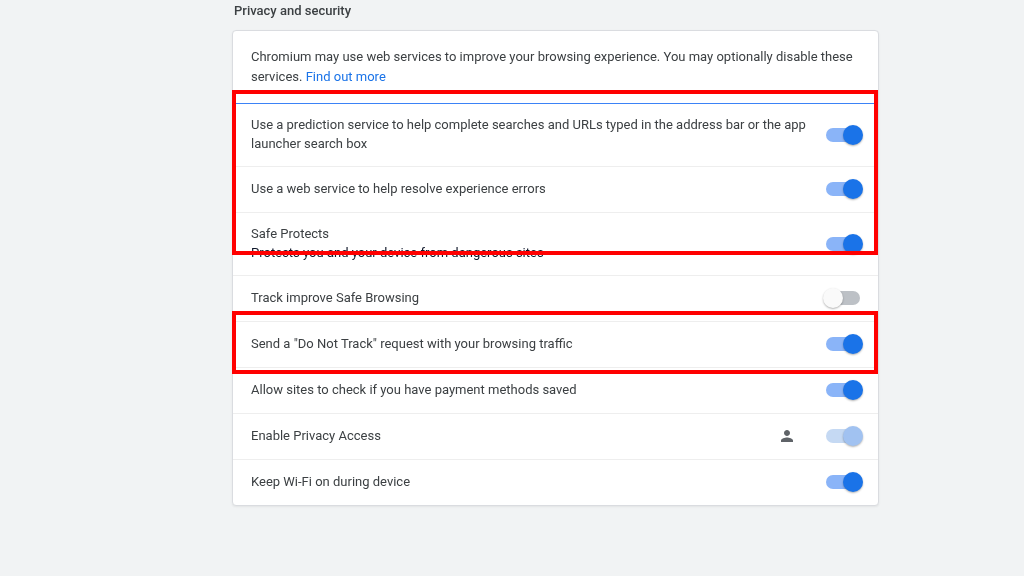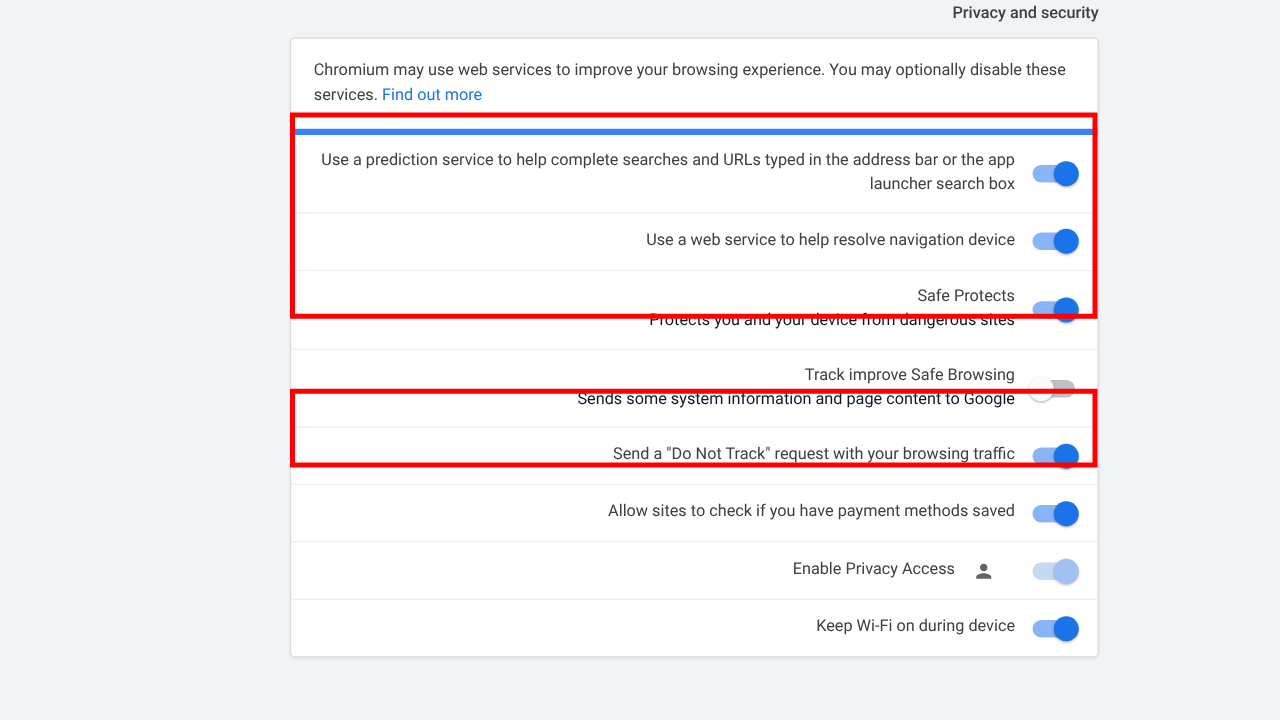--- a/index.html
+++ b/index.html
@@ -14,44 +14,42 @@
       margin-left: 232px;
       margin-right: 145px;
       padding-top: 3px;
     }
     .section-title {
       font-size: 13px;
       color: #3c4043;
       font-weight: 500;
       margin-bottom: 12px;
       padding-left: 2px;
-      text-align: right;
     }
     .card {
       background: #fff;
       border-radius: 4px;
       border: 1px solid #dadce0;
       box-shadow: 0 1px 2px rgba(60,64,67,0.08);
     }
     .intro {
       padding: 16px 18px 16px 18px;
       font-size: 13px;
       color: #3c4043;
       line-height: 1.55;
-      border-bottom: 5px solid #3b82f6;
+      border-bottom: 1px solid #3b82f6;
     }
     .intro a { color: #1a73e8; text-decoration: none; }
     .row {
       display: flex;
       align-items: center;
       justify-content: space-between;
       padding: 12px 18px 12px 18px;
       border-top: 1px solid #eee;
       min-height: 46px;
-      text-align: right;
     }
     .row:first-of-type { border-top: none; }
     .row-texts { flex: 1; padding-right: 14px; }
     .row-title {
       font-size: 13px;
       color: #3c4043;
       line-height: 1.45;
     }
     .row-sub {
       font-size: 13px;
@@ -109,21 +107,21 @@
             <div class="row-title">Use a prediction service to help complete searches and URLs typed in the address bar or the app launcher search box</div>
           </div>
           <div class="row-right">
             <div class="toggle toggle-track-on">
               <div class="toggle-knob knob-on"></div>
             </div>
           </div>
         </div>
         <div class="row">
           <div class="row-texts">
-            <div class="row-title">Use a web service to help resolve navigation device</div>
+            <div class="row-title">Use a web service to help resolve experience errors</div>
           </div>
           <div class="row-right">
             <div class="toggle toggle-track-on">
               <div class="toggle-knob knob-on"></div>
             </div>
           </div>
         </div>
         <div class="row">
           <div class="row-texts">
             <div class="row-title">Safe Protects</div>
@@ -131,21 +129,20 @@
           </div>
           <div class="row-right">
             <div class="toggle toggle-track-on">
               <div class="toggle-knob knob-on"></div>
             </div>
           </div>
         </div>
         <div class="row">
           <div class="row-texts">
             <div class="row-title">Track improve Safe Browsing</div>
-            <div class="row-sub">Sends some system information and page content to Google</div>
           </div>
           <div class="row-right">
             <div class="toggle toggle-track-off">
               <div class="toggle-knob knob-off"></div>
             </div>
           </div>
         </div>
         <div class="row">
           <div class="row-texts">
             <div class="row-title">Send a "Do Not Track" request with your browsing traffic</div>

